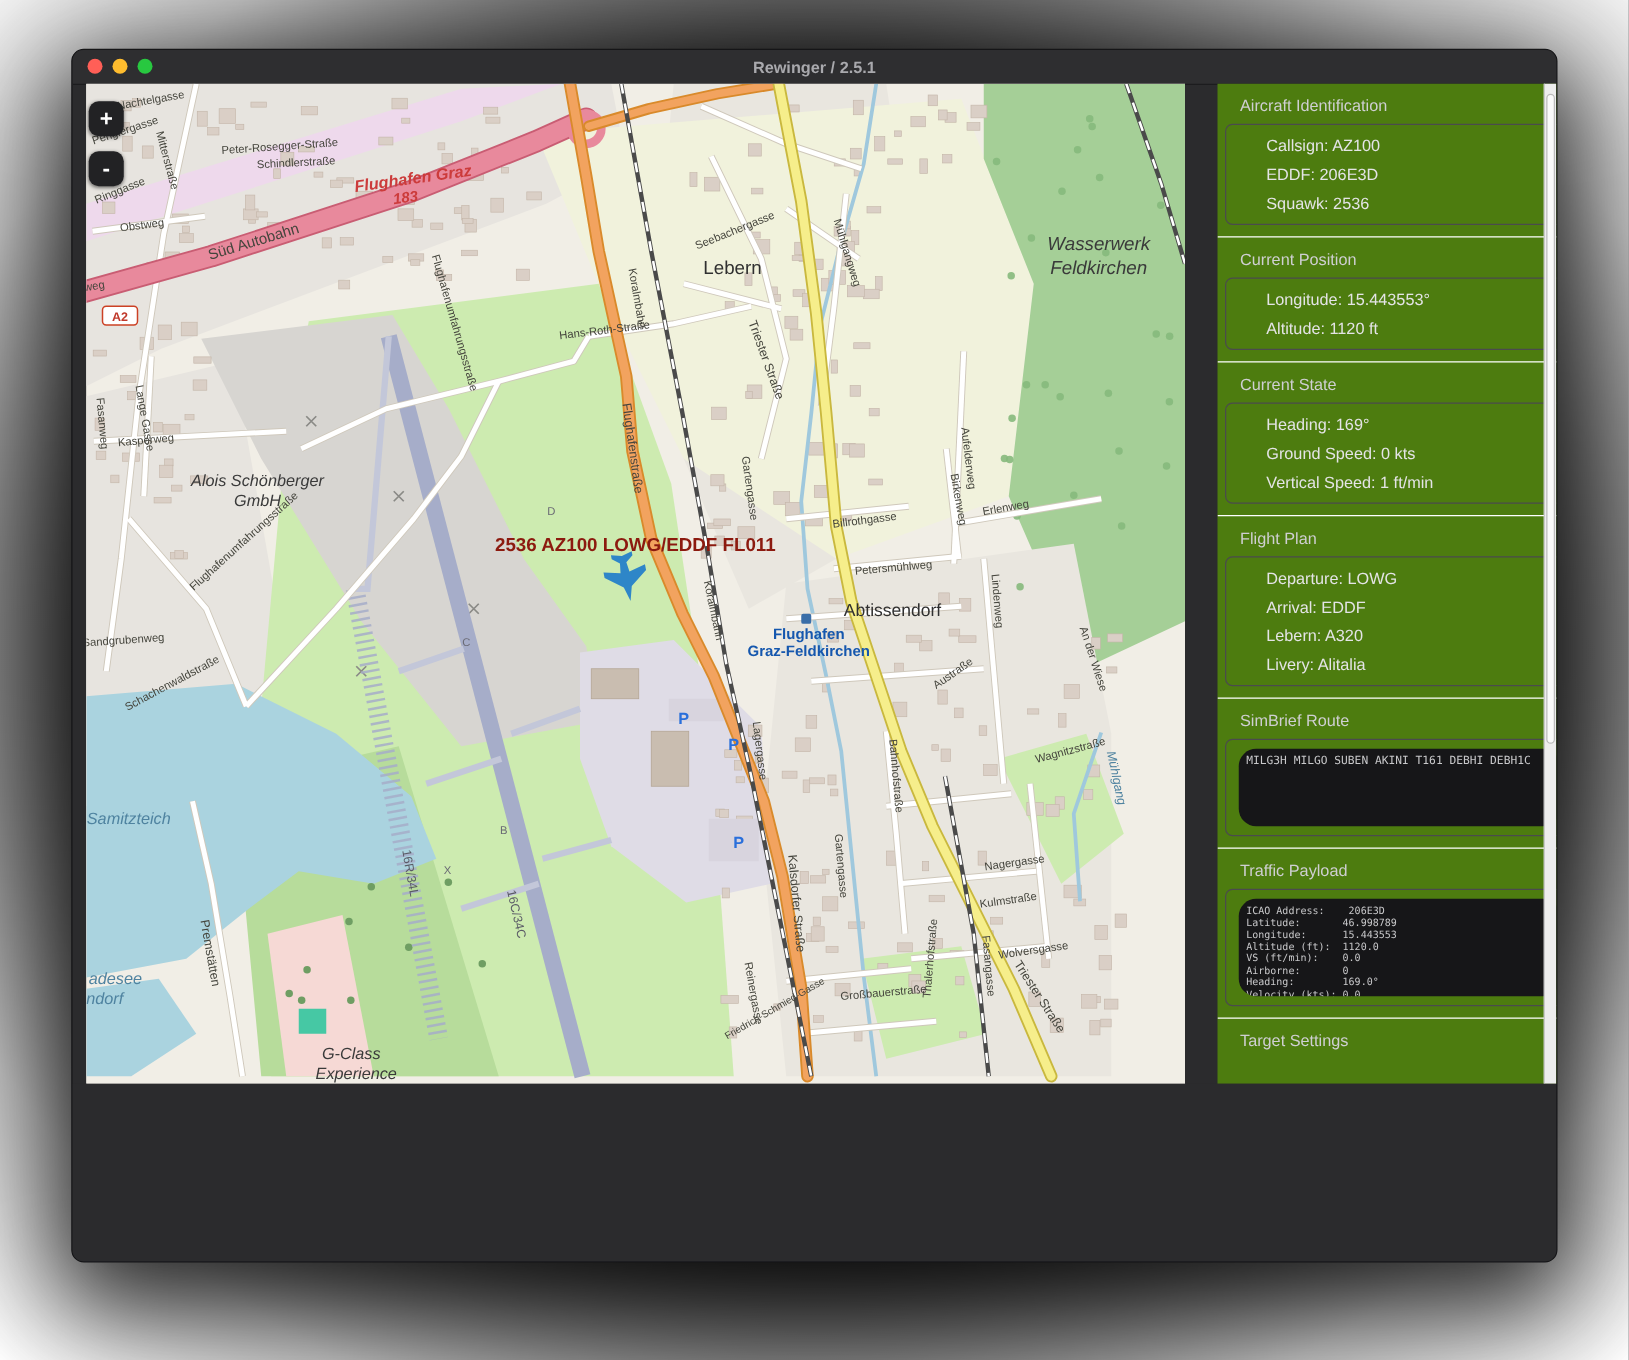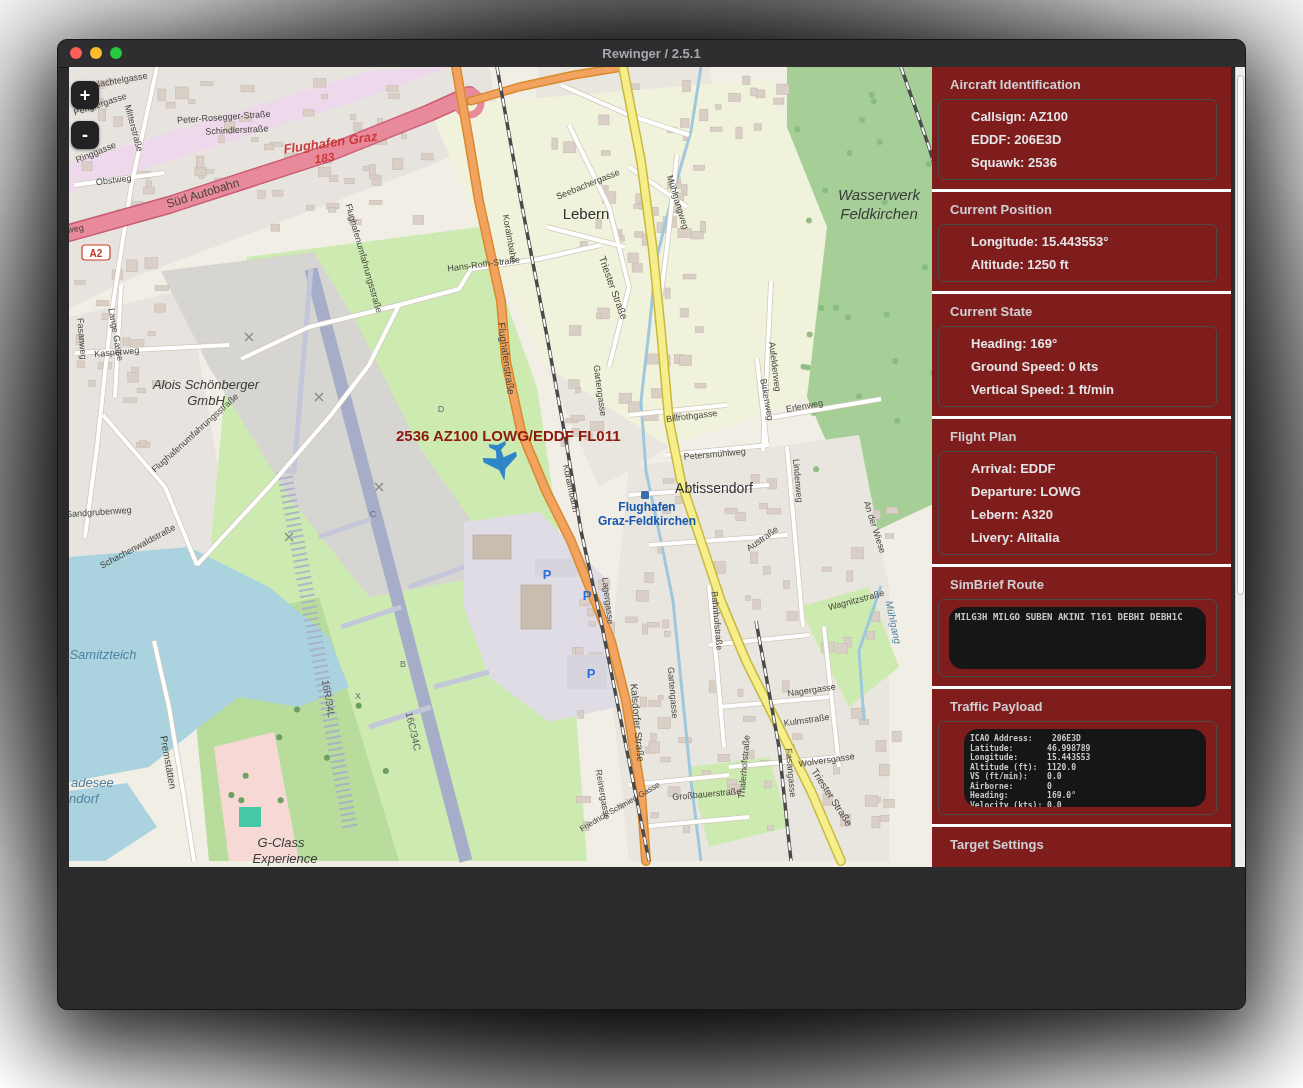--- a/index.html
+++ b/index.html
@@ -30,31 +30,31 @@
   .l-place-i{fill:#3a3a3a;font-style:italic;}
   .l-water{fill:#4f83a0;font-style:italic;}
   .l-red{fill:#cc3b3b;font-style:italic;font-weight:bold;}
   .l-blue{fill:#1557ae;font-weight:bold;}
   .l-runway{fill:#5a5a66;}
   .l-taxi{fill:#6a6a74;}
   .l-shield{fill:#c0392b;font-weight:bold;}
   .l-park{fill:#2a6fdb;font-weight:bold;}
   .plane-label{fill:#8c1a0f;font-weight:bold;}
   
-  #sidebar{position:absolute;left:874px;top:27px;width:299px;height:800px;background:#7f1d1d;box-sizing:border-box;
-           padding:0 14px 0 6px;overflow:hidden;font-weight:bold;}
-  .sec{border-top:3px solid #ffffff;padding-top:7px;margin:0 -14px 0 -6px;padding-left:6px;padding-right:14px;}
+  #sidebar{position:absolute;left:916px;top:27px;width:299px;height:800px;background:#4d7c0f;box-sizing:border-box;
+           padding:0 14px 0 6px;overflow:hidden;}
+  .sec{border-top:1px solid #ffffff;padding-top:7px;margin:0 -14px 0 -6px;padding-left:6px;padding-right:14px;}
   .sec:first-child{border-top:none;}
   .sec-h{font-size:13px;color:#cfcfd2;padding:3px 0 7px 12px;}
   .sec-b{border:1px solid #4b4b4d;border-radius:6px;padding:5px 10px;margin-bottom:9px;}
   .info-line{font-size:13px;color:#e4e4e6;line-height:23px;white-space:nowrap;margin-left:22px;}
   .ta{background:#161618;border-radius:14px;color:#c8c8ca;font-family:"DejaVu Sans Mono",monospace;
       white-space:pre;overflow:hidden;margin:2px 0;}
   .ta.route{font-size:9px;height:52px;padding:5px 6px;}
-  .ta.payload{font-size:8px;line-height:9.5px;height:68px;padding:5px 6px;margin-left:15px;}
+  .ta.payload{font-size:8px;line-height:9.5px;height:68px;padding:5px 6px;}
   #sb-scroll{position:absolute;left:1177px;top:27px;width:9px;height:800px;background:#ededed;border-left:1px solid #c9c9c9;}
   #sb-thumb{position:absolute;left:1px;top:8px;width:7px;height:520px;background:#fafafa;border:1px solid #bbb;border-radius:4px;box-sizing:border-box;}
   
   #bottombar{position:absolute;left:0;top:827px;right:0;height:144px;background:#2b2b2d;}
 </style>
 </head>
 <body>
 
 <div id="shadowfield"></div>
 
@@ -554,36 +554,36 @@
         <div class="sec-b">
           <div class="info-line">Callsign: AZ100</div>
           <div class="info-line">EDDF: 206E3D</div>
           <div class="info-line">Squawk: 2536</div>
         </div>
       </div>
       <div class="sec">
         <div class="sec-h">Current Position</div>
         <div class="sec-b">
           <div class="info-line">Longitude: 15.443553°</div>
-          <div class="info-line">Altitude: 1250 ft</div>
+          <div class="info-line">Altitude: 1120 ft</div>
         </div>
       </div>
       <div class="sec">
         <div class="sec-h">Current State</div>
         <div class="sec-b">
           <div class="info-line">Heading: 169°</div>
           <div class="info-line">Ground Speed: 0 kts</div>
           <div class="info-line">Vertical Speed: 1 ft/min</div>
         </div>
       </div>
       <div class="sec">
         <div class="sec-h">Flight Plan</div>
         <div class="sec-b">
+          <div class="info-line">Departure: LOWG</div>
           <div class="info-line">Arrival: EDDF</div>
-          <div class="info-line">Departure: LOWG</div>
           <div class="info-line">Lebern: A320</div>
           <div class="info-line">Livery: Alitalia</div>
         </div>
       </div>
       <div class="sec">
         <div class="sec-h">SimBrief Route</div>
         <div class="sec-b">
           <div class="ta route">MILG3H MILGO SUBEN AKINI T161 DEBHI DEBH1C</div>
         </div>
       </div>

